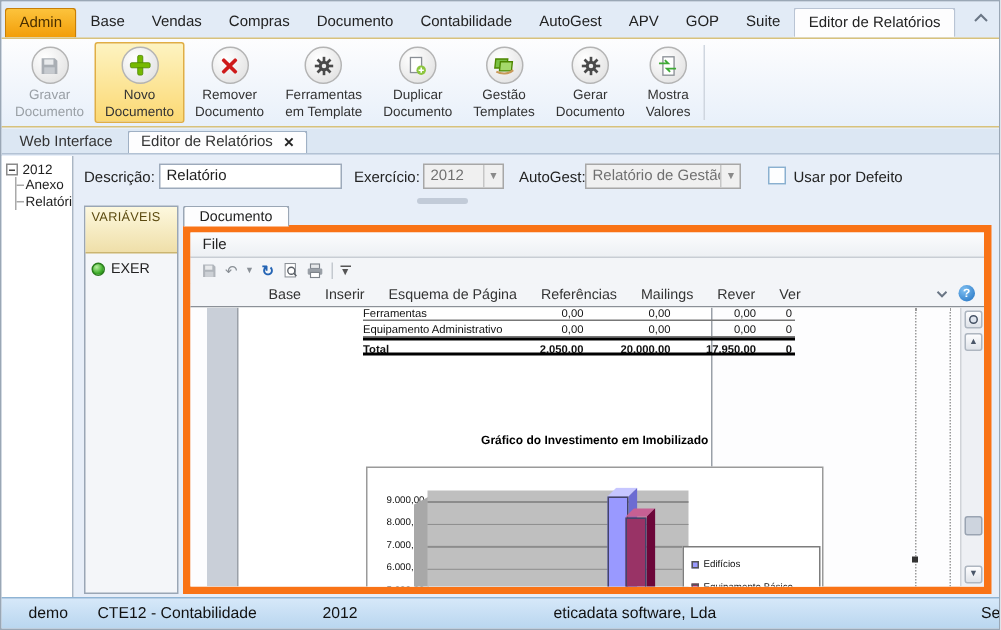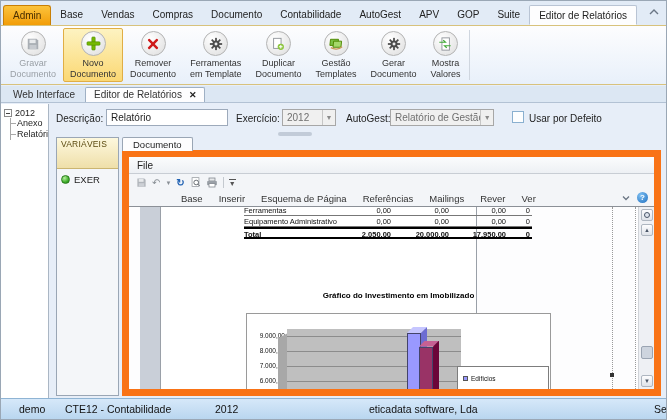--- a/index.html
+++ b/index.html
@@ -68,21 +68,21 @@
   .vars-header{height:31px;background:linear-gradient(#fdf8de,#efdfa9);border-bottom:1px solid #cbb571;
                font-size:8.5px;font-weight:normal;color:#5b4a10;padding:1px 0 0 4px;letter-spacing:.2px;}
   .vars-item{display:flex;align-items:center;gap:4px;padding:5px 0 0 4px;font-size:9.5px;color:#222;}
   .orb{width:9px;height:9px;border-radius:50%;flex:none;
        background:radial-gradient(circle at 35% 30%,#b8f0a0,#3fae2a 60%,#1d7a12);border:1px solid #2a7d1c;}
 
   
   .editor{position:absolute;left:72px;top:33px;right:5px;bottom:2px;}
   .doc-tab{position:absolute;top:0;left:0;height:14px;padding:1px 10px 0 10px;font-size:9.5px;
            background:#fdfdfe;border:1px solid #9aa6b5;border-bottom:none;border-radius:2px 2px 0 0;z-index:2;}
-  .editor-box{position:absolute;top:13px;left:0;right:0;bottom:0;border:7px solid #f97316;background:#f2f4f7;
+  .editor-box{position:absolute;top:13px;left:0;right:0;bottom:0;border:5px solid #f97316;background:#f2f4f7;
               display:flex;flex-direction:column;}
   .file-bar{height:17px;background:linear-gradient(#fbfcfd,#edf0f4);border-bottom:1px solid #c8cdd4;
             display:flex;align-items:center;padding-left:8px;font-size:10px;color:#222;flex:none;}
   .qat{height:17px;background:#f3f5f8;display:flex;align-items:center;gap:5px;padding-left:7px;flex:none;
        font-size:10px;color:#8a9096;}
   .qat .qsep{width:1px;height:11px;background:#c4c9cf;}
   .qat .blue{color:#2464b4;font-weight:bold;}
   .custom-qat{font-size:7px;color:#555;border-top:1px solid #555;line-height:6px;padding-top:1px;}
   .wtabs{height:16px;background:#f3f5f8;border-bottom:1px solid #8b9097;display:flex;align-items:flex-end;
          padding-left:44px;flex:none;position:relative;}

